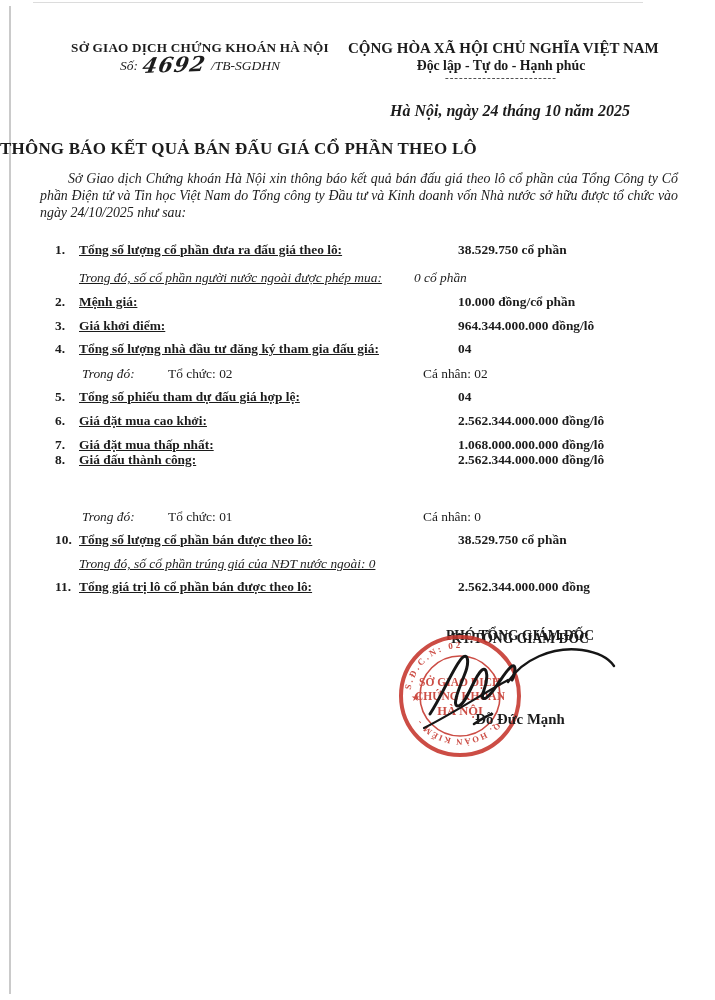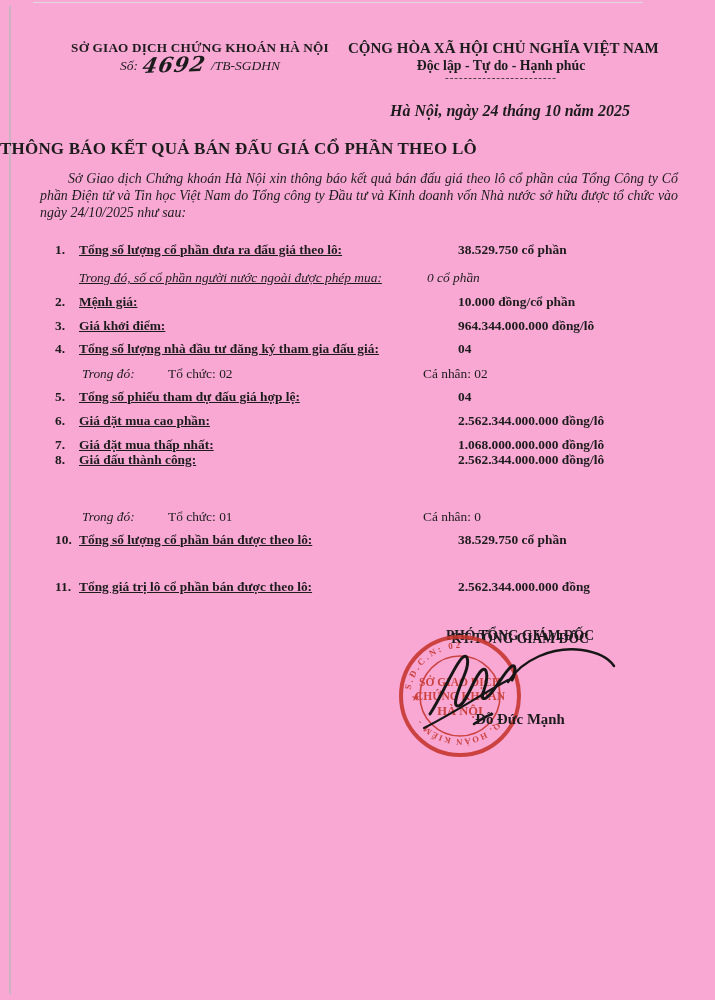--- a/index.html
+++ b/index.html
@@ -1,20 +1,20 @@
 <!DOCTYPE html>
 <html><head>
 <meta charset="utf-8">
 <style>
   html,body{margin:0;padding:0;background:#e8e8e8;}
   .page{
     position:relative;
     width:715px;height:1000px;
     margin:0 auto;
-    background:#f9a8d4;
+    background:#ffffff;
     font-family:"Liberation Serif","DejaVu Serif",serif;
     color:#1c1c1c;
     overflow:hidden;
   }
   
   .scan-edge-left{position:absolute;left:9px;top:6px;width:2px;height:988px;background:#b8b8b8;opacity:.75;}
   .scan-edge-top{position:absolute;left:33px;top:2px;width:610px;height:1px;background:#dcdcdc;}
 
   
   .hdr-left{position:absolute;left:58px;top:40px;width:284px;text-align:center;}
@@ -37,21 +37,21 @@
     font-weight:bold;font-size:17px;letter-spacing:.2px;white-space:nowrap;}
 
   .intro{position:absolute;left:40px;top:170px;width:638px;
     font-style:italic;font-size:13.9px;line-height:17px;text-align:justify;text-indent:28px;}
 
   
   .row{position:absolute;left:55px;width:625px;height:20px;font-size:13.4px;font-weight:bold;white-space:nowrap;text-decoration:underline;}
   .row .num{display:inline-block;width:24px;}
   .row .val{position:absolute;left:403px;top:0;}
   .row.sub{font-weight:normal;font-style:italic;padding-left:24px;width:601px;}
-  .row.sub .val{left:372px;} 
+  .row.sub .val{left:359px;} 
   .split-l{position:absolute;left:27px;top:0;font-weight:normal;font-style:italic;}
   .split-m{position:absolute;left:113px;top:0;font-weight:normal;}
   .split-r{position:absolute;left:368px;top:0;font-weight:normal;}
 
   
   .sig-title1{position:absolute;left:380px;top:607px;width:280px;text-align:center;font-weight:bold;font-size:13.6px;white-space:nowrap;margin-top:24px;}
   .sig-title2{position:absolute;left:380px;top:628px;width:280px;text-align:center;font-weight:bold;font-size:13.6px;white-space:nowrap;}
   .sig-name{position:absolute;left:425px;top:711px;width:190px;text-align:center;font-weight:bold;font-size:14.8px;white-space:nowrap;}
 
   .stamp{position:absolute;left:396px;top:632px;width:128px;height:128px;opacity:.88;}
@@ -108,39 +108,42 @@
   <div class="row" style="top:366px">
     <span class="split-l">Trong đó:</span>
     <span class="split-m">Tổ chức: 02</span>
     <span class="split-r">Cá nhân: 02</span>
   </div>
   <div class="row" style="top:389px">
     <span class="num">5.</span><span>Tổng số phiếu tham dự đấu giá hợp lệ:</span>
     <span class="val">04</span>
   </div>
   <div class="row" style="top:413px">
-    <span class="num">6.</span><span>Giá đặt mua cao phần:</span>
+    <span class="num">6.</span><span>Giá đặt mua cao khởi:</span>
     <span class="val">2.562.344.000.000 đồng/lô</span>
   </div>
   <div class="row" style="top:437px">
     <span class="num">7.</span><span>Giá đặt mua thấp nhất:</span>
     <span class="val">1.068.000.000.000 đồng/lô</span>
   </div>
   <div class="row" style="top:452px">
     <span class="num">8.</span><span>Giá đấu thành công:</span>
     <span class="val">2.562.344.000.000 đồng/lô</span>
   </div>
   <div class="row" style="top:509px">
     <span class="split-l">Trong đó:</span>
     <span class="split-m">Tổ chức: 01</span>
     <span class="split-r">Cá nhân: 0</span>
   </div>
   <div class="row" style="top:532px">
     <span class="num">10.</span><span>Tổng số lượng cổ phần bán được theo lô:</span>
     <span class="val">38.529.750 cổ phần</span>
+  </div>
+  <div class="row sub" style="top:556px">
+    <span>Trong đó, số cổ phần trúng giá của NĐT nước ngoài: 0</span>
   </div>
   <div class="row" style="top:579px">
     <span class="num">11.</span><span>Tổng giá trị lô cổ phần bán được theo lô:</span>
     <span class="val">2.562.344.000.000 đồng</span>
   </div>
 
   <div class="sig-title1">KT.TỔNG GIÁM ĐỐC</div>
   <div class="sig-title2">PHÓ TỔNG GIÁM ĐỐC</div>
 
   <svg class="stamp" viewBox="0 0 128 128">

